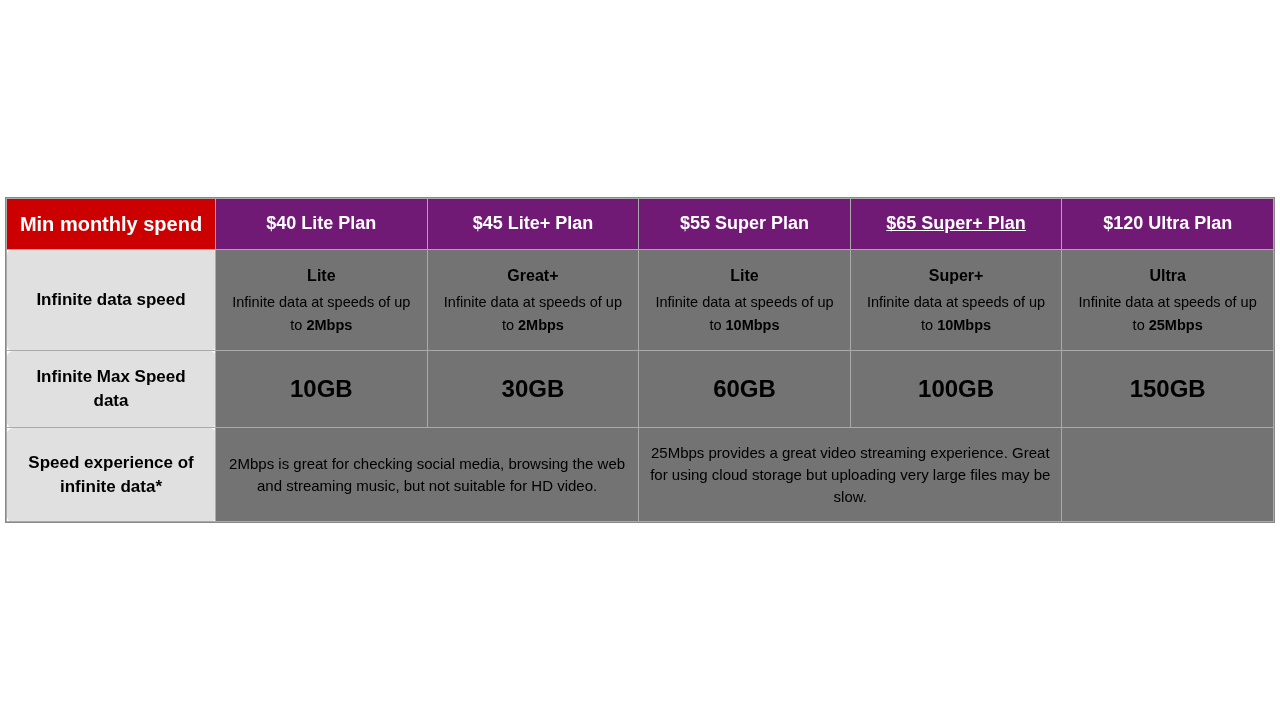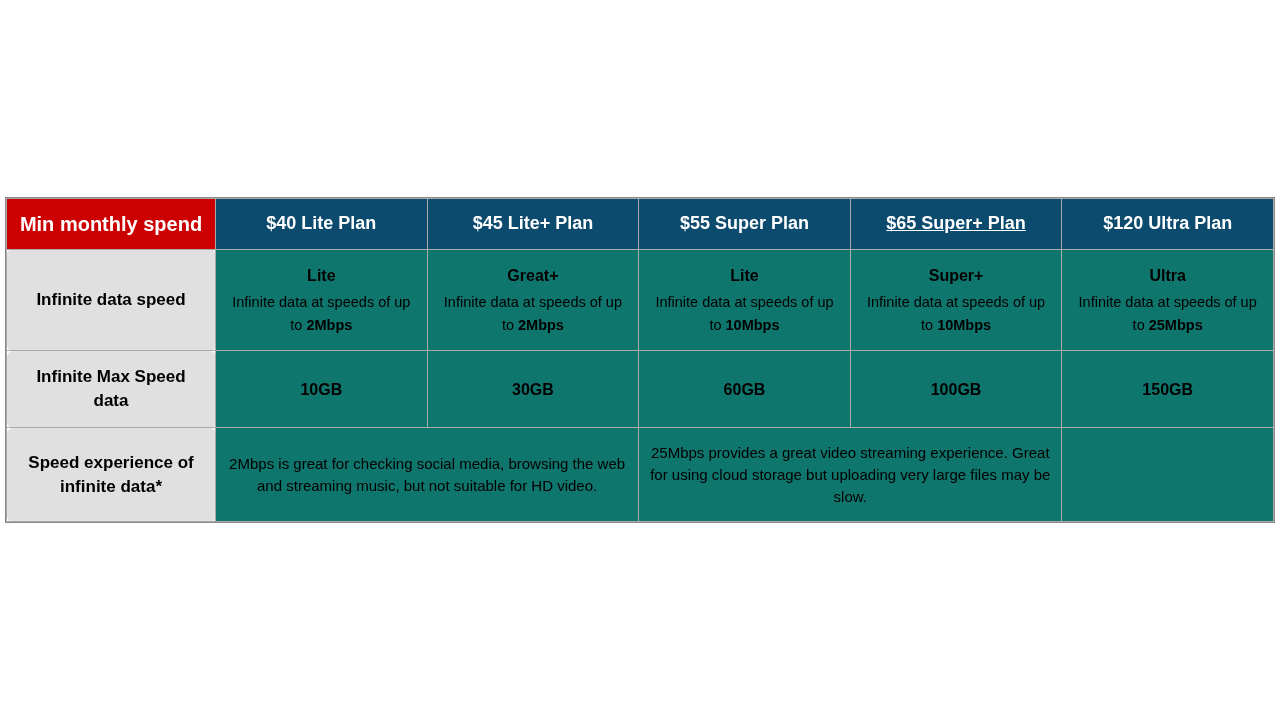--- a/index.html
+++ b/index.html
@@ -26,21 +26,21 @@
 
     table {
       width: 100%;
       border-collapse: collapse;
       table-layout: fixed;
       padding-left: 16px;
     }
 
     
     .header-row th {
-      background-color: #0c4a6e;
+      background-color: #701a75;
       color: #fff;
       font-weight: bold;
       font-size: 18px;
       text-align: center;
       padding: 12px 10px;
       border: 1.5px solid #aaa;
       vertical-align: middle;
     }
 
     .header-row th.row-label {
@@ -65,38 +65,38 @@
     .data-row td.row-label {
       background-color: #e0e0e0;
       font-weight: bold;
       font-size: 17px;
       text-align: center;
       line-height: 1.4;
       border-radius: 6px;
     }
 
     .data-row td.plan-cell {
-      background-color: #0f766e;
+      background-color: #737373;
     }
 
     .speed-name {
       font-weight: bold;
       font-size: 16px;
       display: block;
       margin-bottom: 4px;
     }
 
     .speed-detail {
       font-size: 14.5px;
       line-height: 1.5;
     }
 
     .max-speed-val {
       font-weight: bold;
-      font-size: 16px;
+      font-size: 24px;
     }
   </style>
 </head>
 <body>
 
 <div class="table-wrapper">
   <table>
 
     <thead>
       <tr class="header-row">

